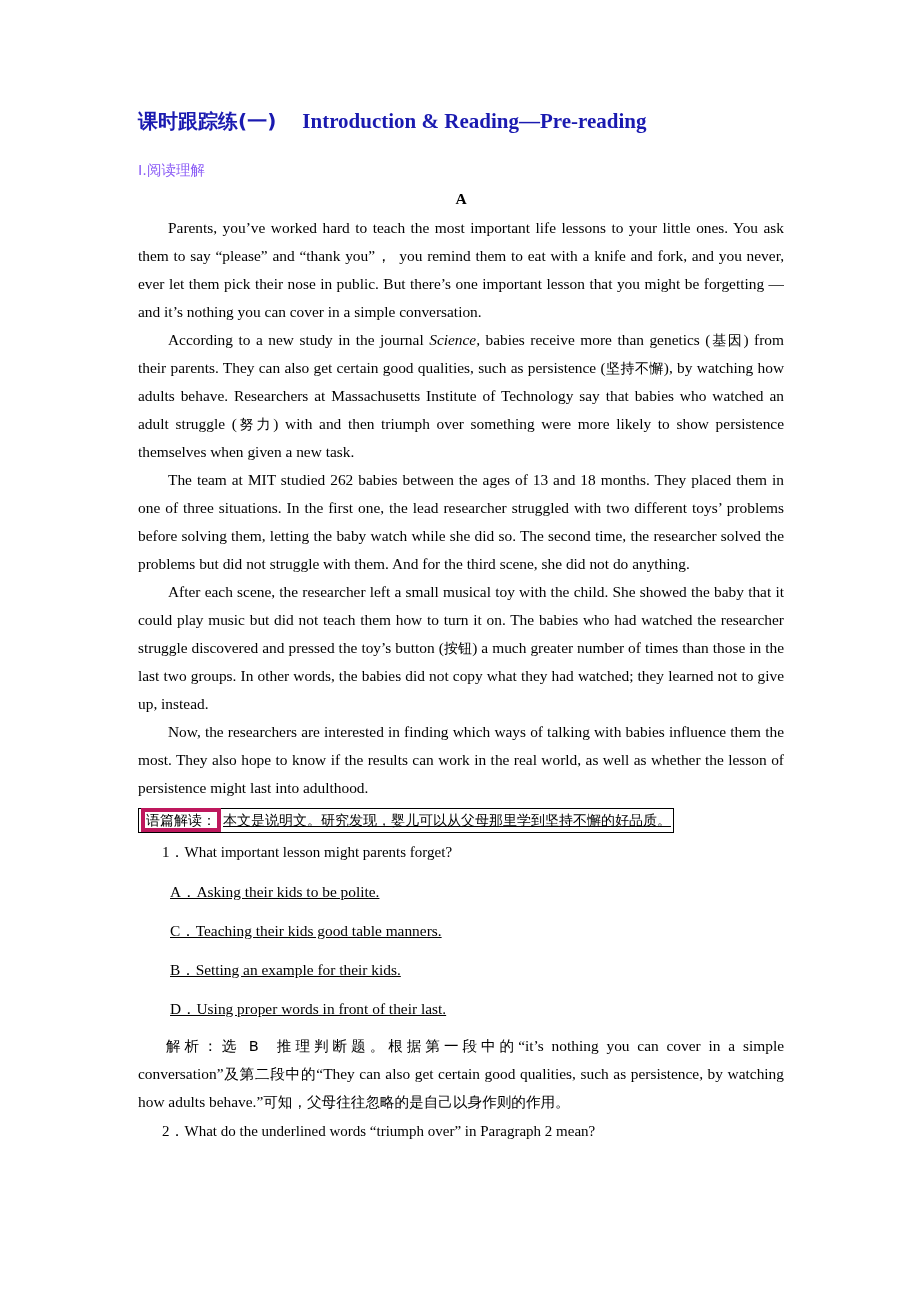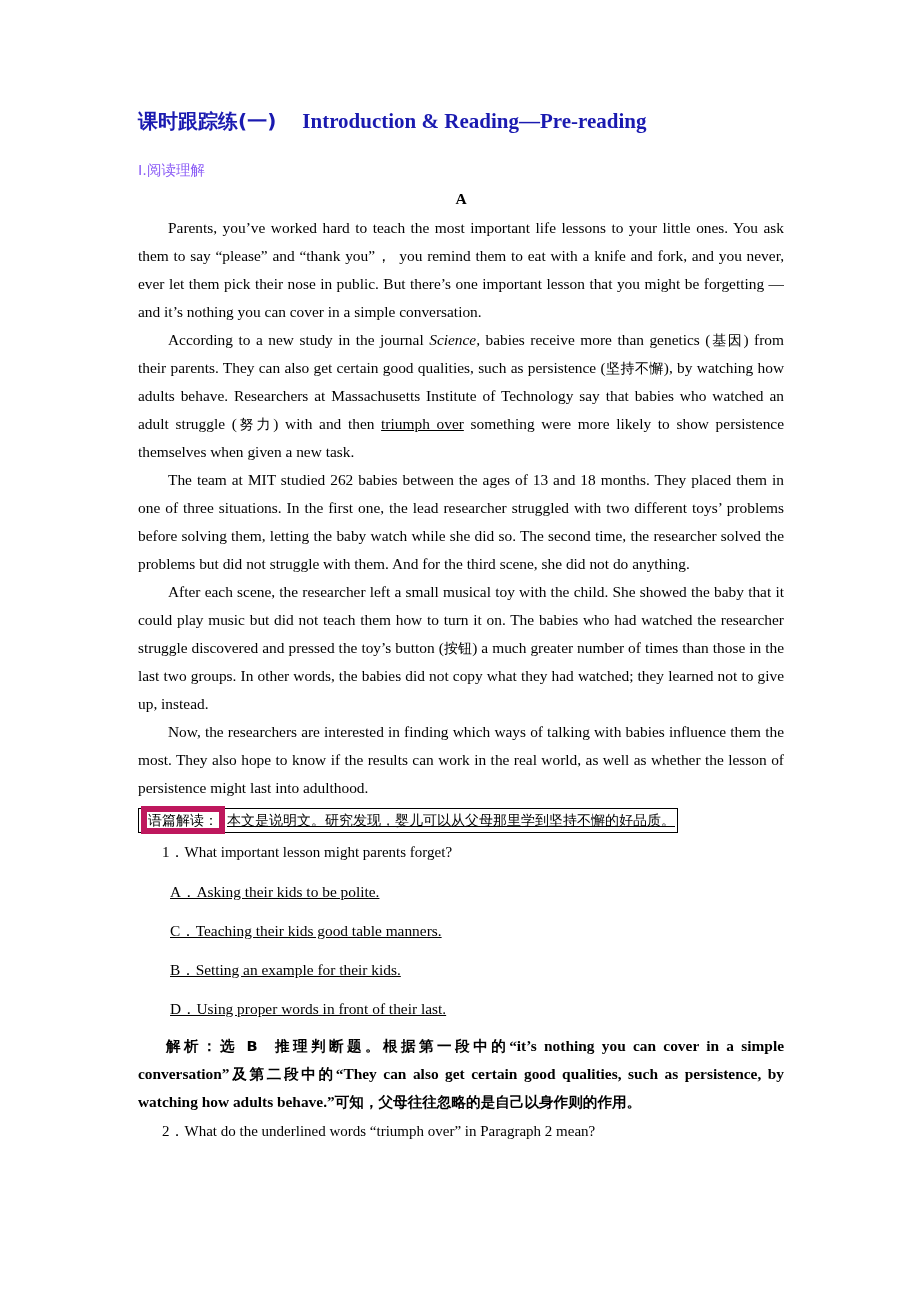--- a/index.html
+++ b/index.html
@@ -65,33 +65,33 @@
     line-height: 28px;
     text-align: justify;
     text-justify: inter-word;
     text-indent: 30px;
   }
   .cnchar {
     font-family: "DejaVu Sans", sans-serif;
     font-size: 14px;
   }
   .ital { font-style: italic; }
-  .underline { text-decoration: underline; }
+  .underline { }
   .analysis-box {
     display: inline-block;
     border: 1px solid #000;
     padding: 1px 2px 2px 2px;
     margin: 6px 0 4px 0;
     font-size: 14px;
     line-height: 20px;
     font-family: "DejaVu Sans", sans-serif;
     white-space: nowrap;
   }
   .analysis-box .lead {
-    border: 6px solid #be185d;
+    border: 4px solid #be185d;
     padding: 0 1px;
     margin-right: 2px;
   }
   .analysis-box .und {
     text-decoration: underline;
     text-align: center;
   }
   .qline {
     font-size: 15px;
     line-height: 31px;
@@ -105,21 +105,20 @@
     text-indent: 24px;
     text-decoration: underline;
   }
   .explain {
     font-family: "DejaVu Sans", sans-serif;
     font-size: 14.6px;
     line-height: 28px;
     margin: 2px 0 0 0;
     text-align: justify;
     text-indent: 28px;
-    font-weight: bold;
   }
   .explain .en {
     font-family: "Liberation Serif", serif;
     font-size: 15.4px;
   }
   .sp { display: inline-block; width: 14px; }
   .sp-sm { display: inline-block; width: 7px; }
 </style>
 </head>
 <body>

